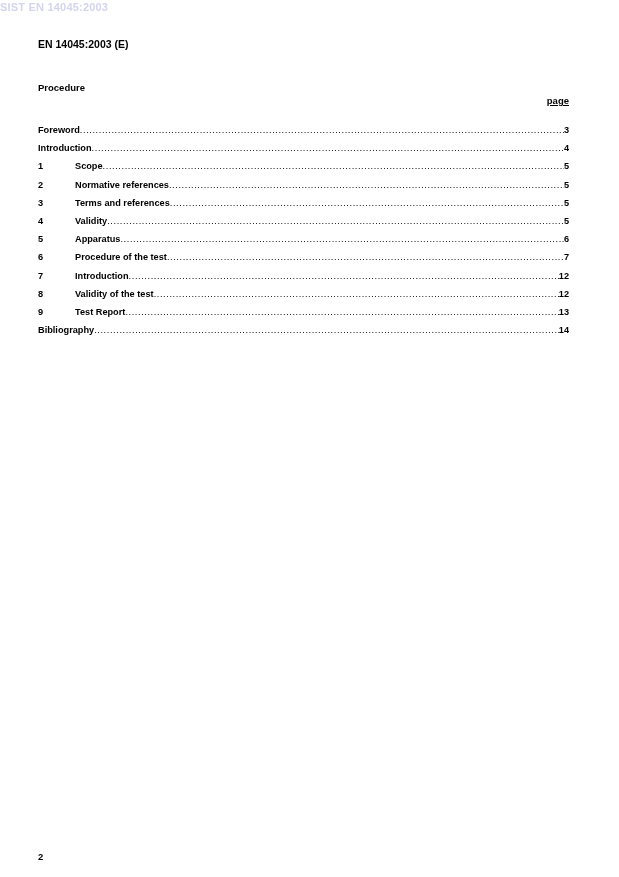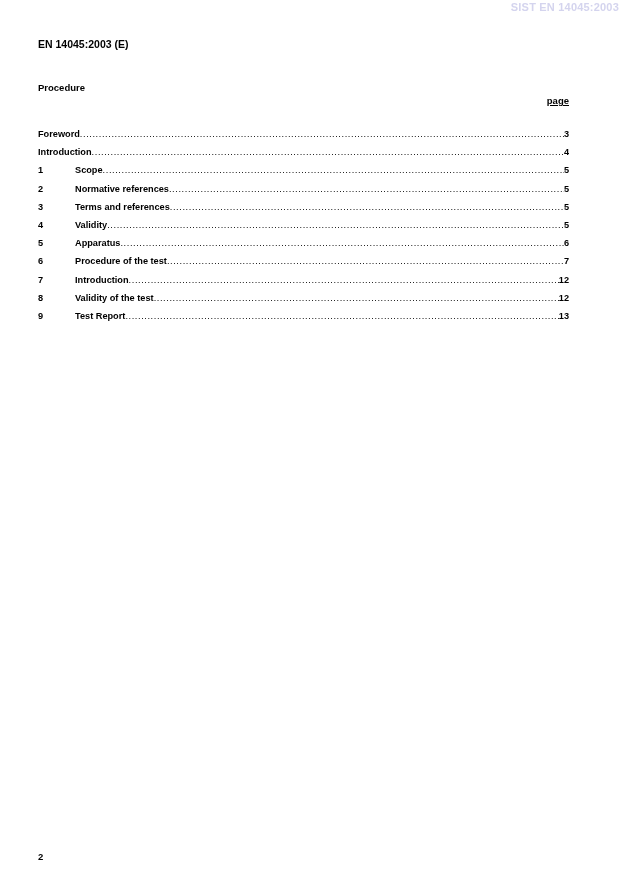--- a/index.html
+++ b/index.html
@@ -1,29 +1,29 @@
 <!DOCTYPE html>
 <html><head>
 <meta charset="utf-8">
 <style>
   html, body { margin: 0; padding: 0; }
   body {
     width: 619px; height: 877px; background: #ffffff; position: relative; overflow: hidden;
     font-family: "Liberation Sans", sans-serif; color: #000;
   }
   .watermark {
-    position: absolute; top: 1px; left: 0; width: 619px; text-align: right;
+    position: absolute; top: 1px; left: 0; width: 619px; text-align: left;
     font-size: 11px; font-weight: bold; color: #d4d4ee; letter-spacing: 0.2px;
   }
   .doc-id { position: absolute; left: 38px; top: 38px; font-size: 10.5px; font-weight: bold; text-align: center; }
   .contents-title { position: absolute; left: 38px; top: 82px; font-size: 9.5px; font-weight: bold; }
   .page-label { position: absolute; right: 50px; top: 95px; font-size: 9.5px; font-weight: bold; text-decoration: underline; }
   .toc { position: absolute; left: 38px; top: 125px; width: 531px; }
   .toc-row {
-    display: flex; align-items: center; height: 18.2px; font-size: 9.2px; font-weight: bold;
+    display: flex; align-items: flex-start; height: 18.2px; font-size: 9.2px; font-weight: bold;
     white-space: nowrap; overflow: hidden;
   }
   .toc-num { width: 37px; flex: none; }
   .toc-title { flex: none; }
   .toc-dots { flex: 1 1 auto; overflow: hidden; font-weight: normal; letter-spacing: 0.6px; }
   .toc-dots::after { content: "........................................................................................................................................................................................................................................................"; }
   .toc-page { flex: none; }
   .page-number { position: absolute; left: 38px; top: 851px; font-size: 9.5px; font-weight: bold; }
 </style>
 </head>
@@ -94,15 +94,20 @@
     <span class="toc-title">Validity of the test </span>
     <span class="toc-dots"></span>
     <span class="toc-page">12</span>
   </div>
   <div class="toc-row">
     <span class="toc-num">9</span>
     <span class="toc-title">Test Report </span>
     <span class="toc-dots"></span>
     <span class="toc-page">13</span>
   </div>
+  <div class="toc-row">
+    <span class="toc-title">Bibliography </span>
+    <span class="toc-dots"></span>
+    <span class="toc-page">14</span>
+  </div>
 </div>
 
 <div class="page-number">2</div>
 
 </body></html>

